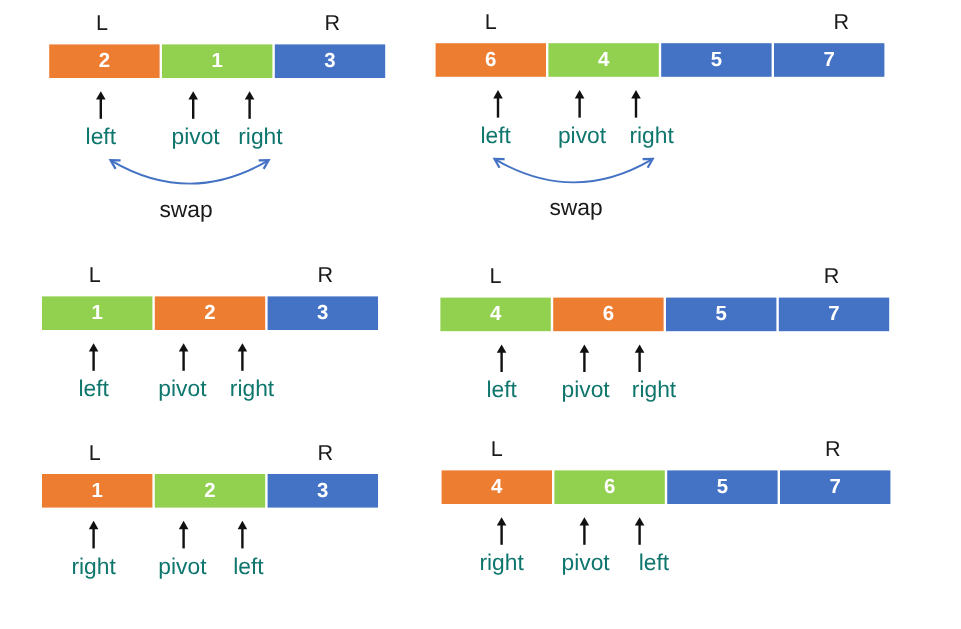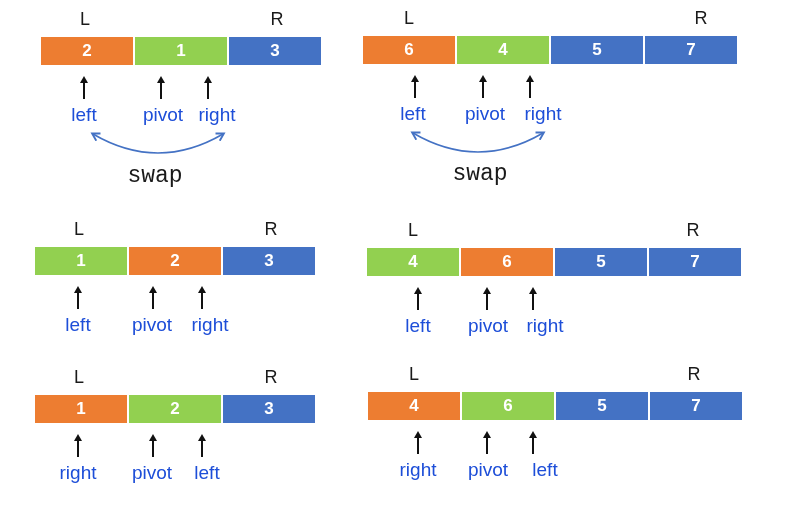--- a/index.html
+++ b/index.html
@@ -39,29 +39,29 @@
   }
   .ptr::after {   
     content: ""; position: absolute; top: 5px; left: -1px;
     width: 1.6px; height: 18px; background: #111111;
   }
 
   .plabel {
     position: absolute; top: 67px;
     transform: translateX(-50%);
     font-size: 19px; line-height: 22px;
-    white-space: nowrap; color: #1d4ed8;
+    white-space: nowrap; color: #0f766e;
   }
 
   .swaparc { position: absolute; overflow: visible; }
   .swaplabel {
     position: absolute;
     transform: translateX(-50%);
-    font-size: 23px; line-height: 22px;
-    white-space: nowrap; color: #1a1a1a; font-family: Liberation Mono, monospace;
+    font-size: 19px; line-height: 22px;
+    white-space: nowrap; color: #1a1a1a;
   }
 </style>
 </head>
 <body>
 
 <div class="canvas">
 
   <div class="diagram" style="left:41px; top:37px; width:280px; height:160px">
     <div class="bound" style="left:44px">L</div>
     <div class="bound" style="left:236px">R</div>

